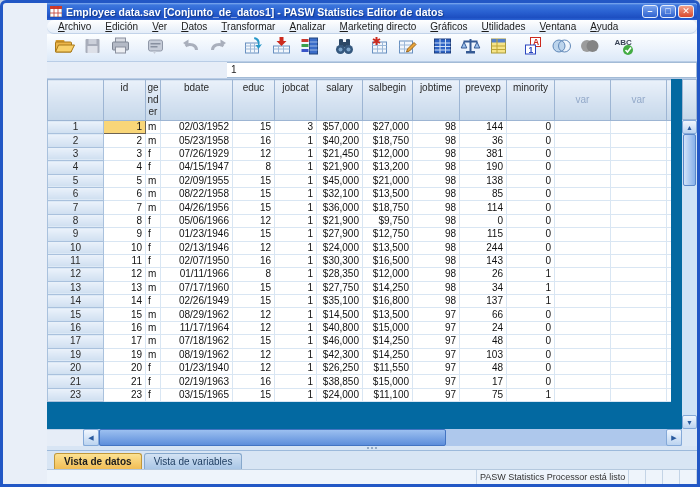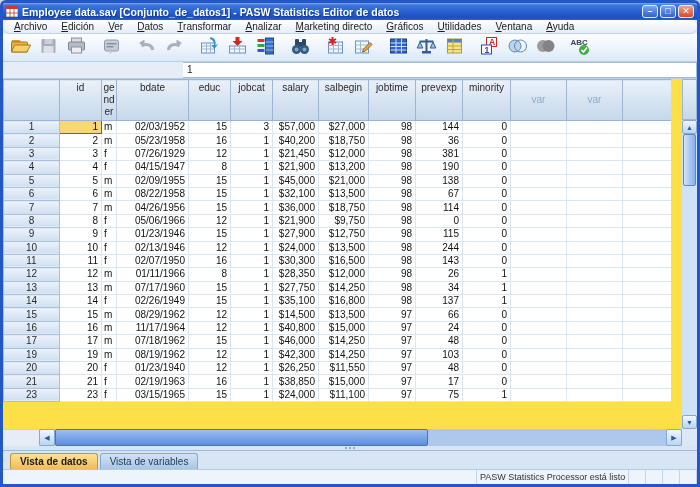--- a/index.html
+++ b/index.html
@@ -2,20 +2,21 @@
 <html><head>
 <meta charset="utf-8">
 <style>
   * { box-sizing: border-box; margin: 0; padding: 0; }
   html,body { width:700px; height:487px; overflow:hidden; background:#c8d4e4;
               font-family:"Liberation Sans","DejaVu Sans",sans-serif; }
   .window {
     width:700px; height:487px; display:flex; flex-direction:column;
     border:3px solid #2257c5; border-radius:6px 6px 0 0; overflow:hidden;
     background:#e9eff8;
+    padding-left:44px;
   }
   
   .titlebar {
     height:17px; flex:0 0 17px; display:flex; align-items:center; padding:0 3px;
     background:linear-gradient(180deg,#82aef0 0%,#3c76dd 12%,#2a62d2 50%,#1d4fc2 85%,#2a62d2 100%);
   }
   .app-icon { width:12px; height:11px; margin-right:4px; flex:0 0 auto; }
   .title-text { color:#fff; font-size:10.5px; font-weight:bold; text-shadow:1px 1px 1px #123a8a;
     white-space:nowrap; overflow:hidden; flex:1; }
   .win-btns { display:flex; gap:2px; }
@@ -37,21 +38,21 @@
   
   .cellref { height:17px; flex:0 0 17px; display:flex; background:#e6edf7;
     border-bottom:1px solid #b9cde6; font-size:10px; color:#222; }
   .cellref .refbox { width:180px; background:#f8fafd; border:1px solid #a3bbd6;
     padding:1px 4px; white-space:nowrap; overflow:hidden;margin-top:22px; }
   .cellref .editor { flex:1; background:#ffffff; border:1px solid #a3bbd6; border-left:none;
     padding:1px 4px; }
   .cellref .visinfo { width:124px; border-left:1px solid #a3bbd6; display:flex;
     align-items:center; justify-content:center; font-size:9.5px; white-space:nowrap; }
   
-  .gridzone { flex:1; display:flex; overflow:hidden; background:#fde047;gap:11px; }
+  .gridzone { flex:1; display:flex; overflow:hidden; background:#0369a1;gap:11px; }
   .table-wrap { flex:1; overflow:hidden; }
   table.dgrid { border-collapse:collapse; table-layout:fixed; width:679px; font-size:10px; }
   .dgrid th { height:41px; font-weight:normal; vertical-align:top; text-align:center;
     background:linear-gradient(180deg,#eaf1fa 0%,#d5e2f1 55%,#c6d8ea 100%);
     border:1px solid #9db5d3; color:#2a2a2a; padding-top:2px; overflow:hidden;
     white-space:normal; word-break:break-all; line-height:12px; }
   .dgrid th.var-col { vertical-align:middle; color:#93a9c9; padding-top:0; }
   .dgrid td.rowhdr { background:linear-gradient(180deg,#ebf2fb,#cfdff0);
     border:1px solid #a9c1dd; text-align:center; color:#2a2a2a; }
   .dgrid td { height:13.4px; line-height:12px; border-right:1px solid #d9e6f3;
@@ -404,21 +405,21 @@
             <tr>
               <td class="rowhdr">6</td>
               <td class="">6</td>
               <td class="lft">m</td>
               <td class="">08/22/1958</td>
               <td class="">15</td>
               <td class="">1</td>
               <td class="">$32,100</td>
               <td class="">$13,500</td>
               <td class="">98</td>
-              <td class="">67</td>
+              <td class="">85</td>
               <td class="">0</td>
               <td></td>
               <td></td>
               <td></td>
             </tr>
             <tr>
               <td class="rowhdr">7</td>
               <td class="">7</td>
               <td class="lft">m</td>
               <td class="">04/26/1956</td>

